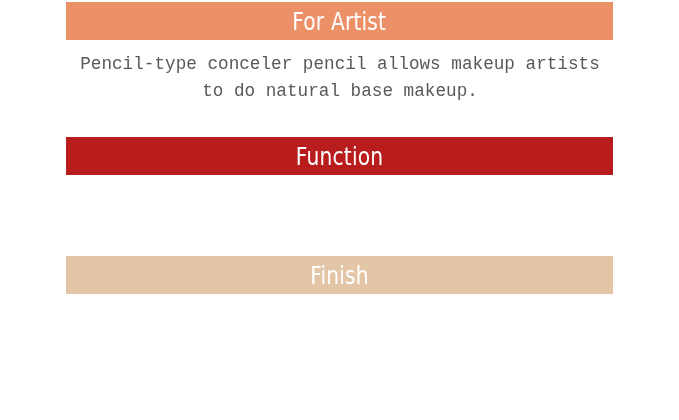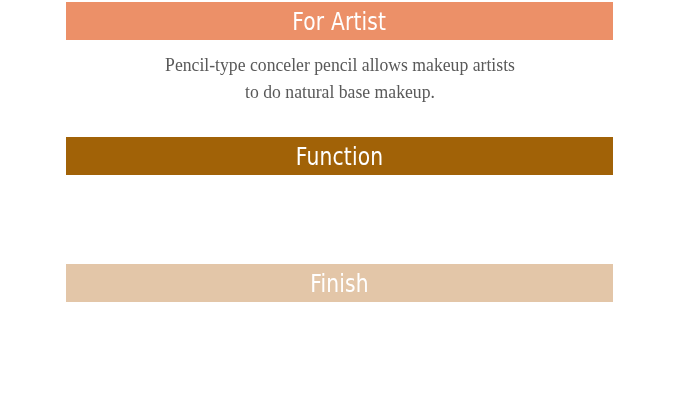--- a/index.html
+++ b/index.html
@@ -19,54 +19,54 @@
     height: 420px;
     box-sizing: border-box;
   }
   .section {
     position: absolute;
     left: 0;
     width: 679px;
   }
   .section-1 { top: 2px; }
   .section-2 { top: 137px; }
-  .section-3 { top: 264px; }
+  .section-3 { top: 256px; }
 
   .heading-bar {
     width: 547px;
     margin: 0 auto;
     height: 38px;
     display: flex;
     align-items: center;
     justify-content: center;
     box-sizing: border-box;
   }
   .heading-bar.bar-artist   { background: #ec9068; }
-  .heading-bar.bar-function { background: #a16207; }
+  .heading-bar.bar-function { background: #b91c1c; }
   .heading-bar.bar-finish   { background: #e3c6a8; }
 
   .heading-text {
     color: #ffffff;
     font-family: "DejaVu Sans Condensed", "Liberation Sans", sans-serif;
     font-size: 25px;
     font-weight: 400;
     letter-spacing: 0.2px;
     line-height: 1;
     white-space: nowrap;
     transform: scaleX(0.90);
     transform-origin: center;
   }
 
   .body-text {
     width: 600px;
     margin: 0 auto;
     padding-top: 11px;
     text-align: center;
     color: #595959;
-    font-family: Liberation Serif, serif;
+    font-family: Liberation Mono, monospace;
     font-size: 19px;
     font-weight: 400;
     line-height: 27px;
   }
   .body-line {
     display: block;
     white-space: nowrap;
     transform: scaleX(0.93);
     transform-origin: center;
   }

